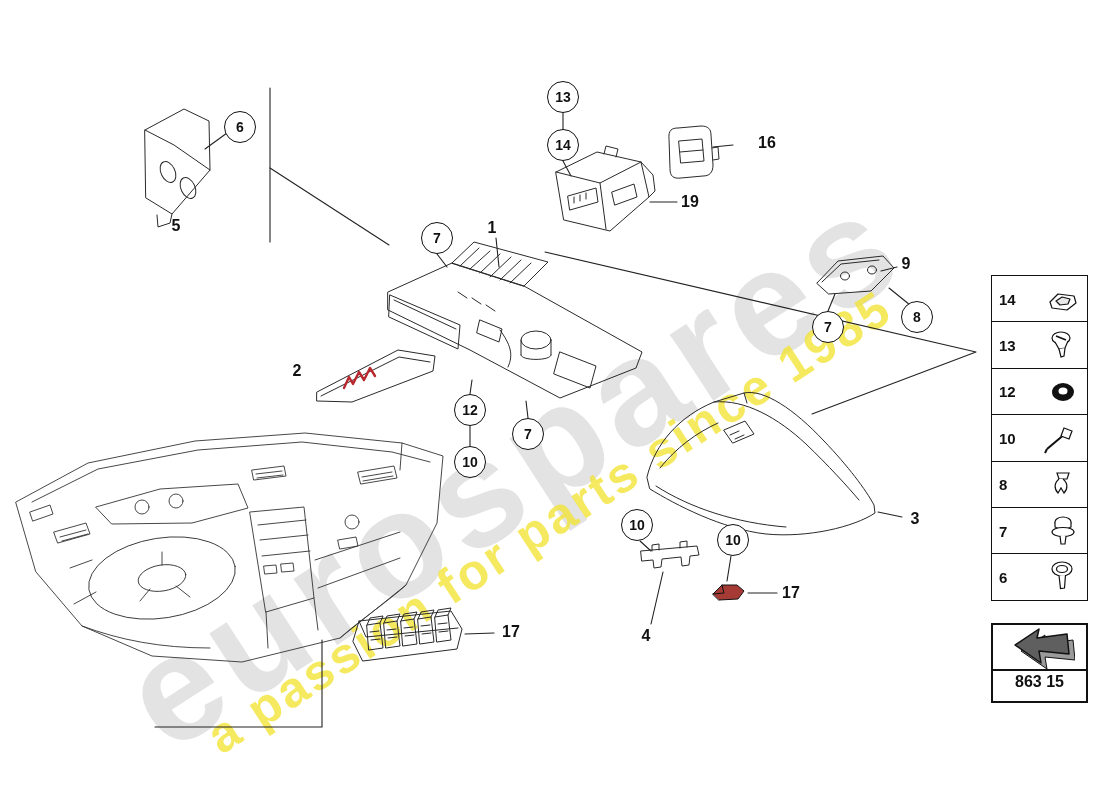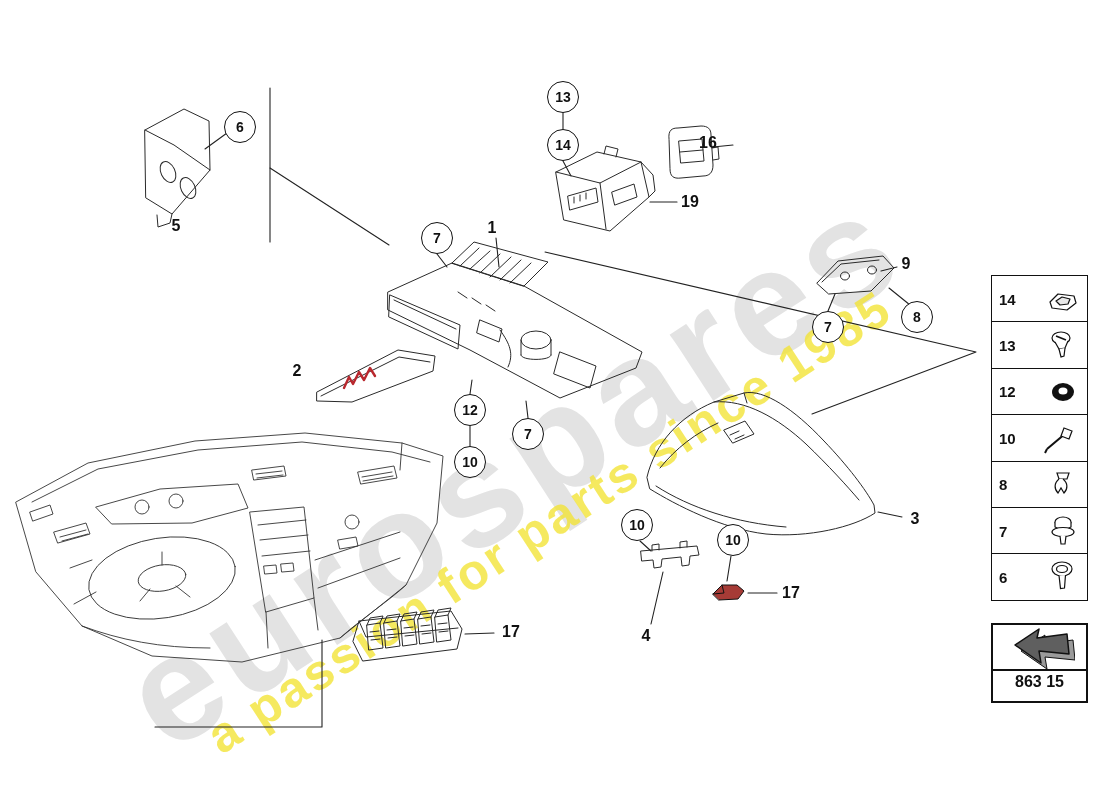--- a/index.html
+++ b/index.html
@@ -252,21 +252,21 @@
     </div>
   <div class="callout" style="left:621px;top:509px">
       <span>10</span>
     </div>
   <div class="callout" style="left:717px;top:524px">
       <span>10</span>
     </div>
 
   <div class="plabel" style="left:176px;top:226px">5</div>
   <div class="plabel" style="left:690px;top:202px">19</div>
-  <div class="plabel" style="left:708px;top:143px">16</div>
+  <div class="plabel" style="left:767px;top:143px">16</div>
   <div class="plabel" style="left:492px;top:228px">1</div>
   <div class="plabel" style="left:297px;top:371px">2</div>
   <div class="plabel" style="left:906px;top:264px">9</div>
   <div class="plabel" style="left:915px;top:519px">3</div>
   <div class="plabel" style="left:646px;top:636px">4</div>
   <div class="plabel" style="left:791px;top:593px">17</div>
   <div class="plabel" style="left:511px;top:632px">17</div>
 
   <div class="sidebar">
     <div class="side-box">

